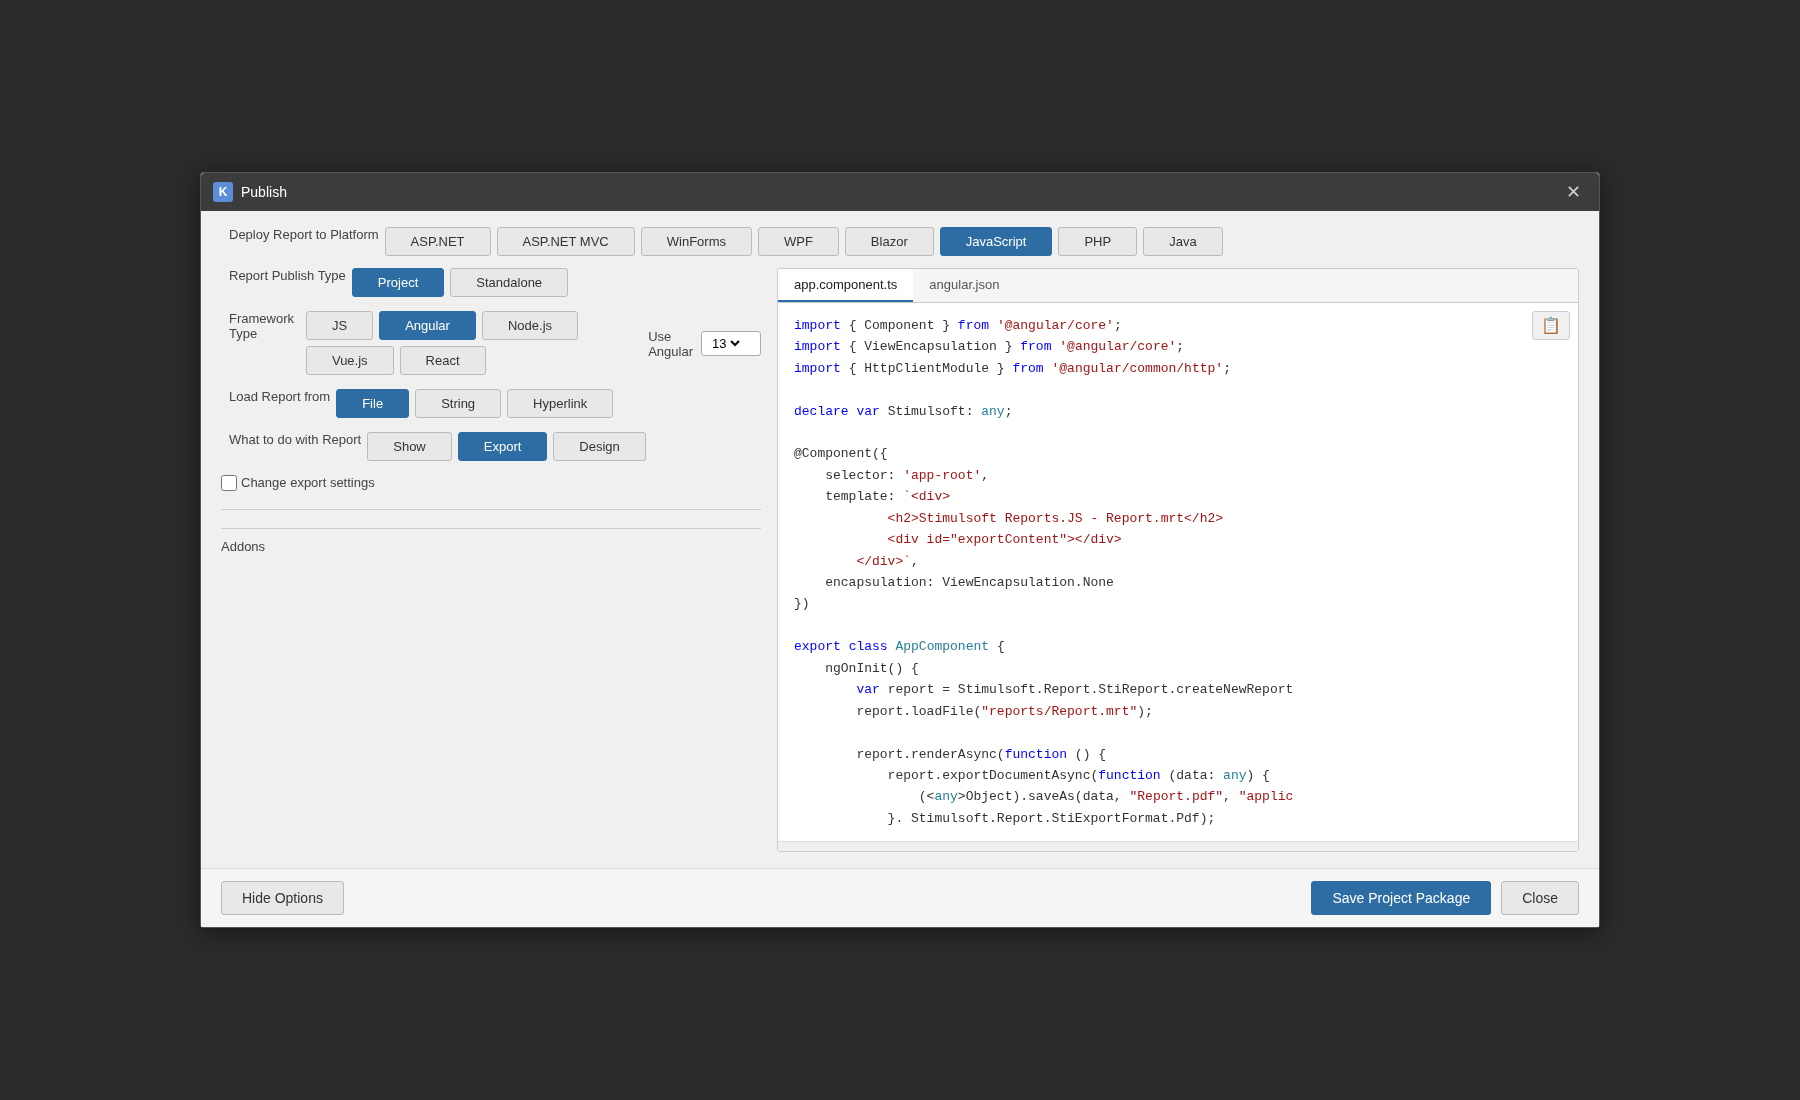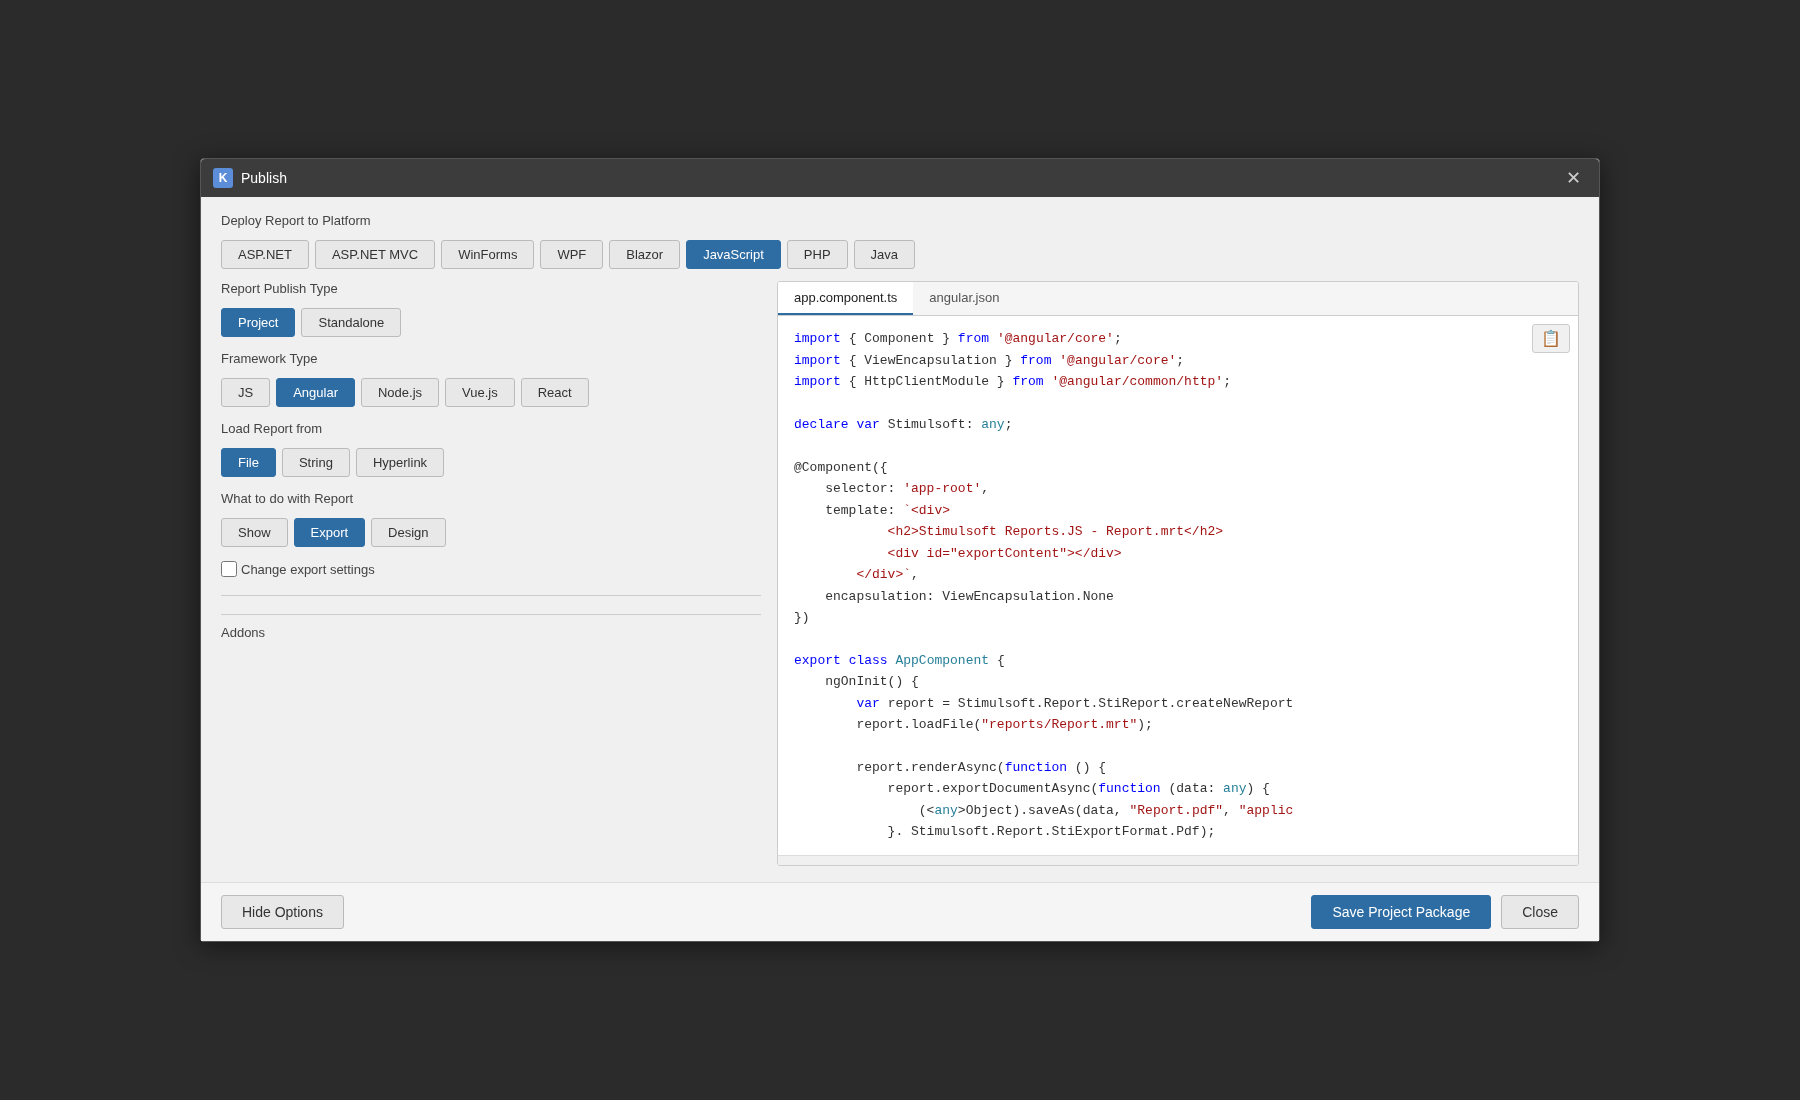--- a/index.html
+++ b/index.html
@@ -70,21 +70,21 @@
       font-size: 13px;
       color: #444;
       margin-bottom: 6px;
     }
     .platform-row {
       display: flex;
       gap: 6px;
       flex-wrap: wrap;
     }
     .btn {
-      padding: 6px 16px;
+      padding: 6px 25px;
       border-radius: 3px;
       border: 1px solid #bbb;
       background: #e8e8e8;
       font-size: 13px;
       cursor: pointer;
       color: #333;
       white-space: nowrap;
     }
     .btn.active {
       background: #2e6da4;
@@ -107,22 +107,22 @@
       flex: 1;
       display: flex;
       flex-direction: column;
       border: 1px solid #ccc;
       background: #fff;
       border-radius: 3px;
       overflow: hidden;
     }
     .section-group {
       display: flex;
-      flex-direction: column;
       gap: 6px;
+      margin-left: 8px;
     }
     .btn-row {
       display: flex;
       gap: 6px;
       flex-wrap: wrap;
     }
     .angular-version-row {
       display: flex;
       align-items: center;
       gap: 8px;
@@ -326,20 +326,31 @@
 
         <div class="section-group">
           <div class="section-label">Framework Type</div>
           <div class="btn-row">
             <button class="btn">JS</button>
             <button class="btn active">Angular</button>
             <button class="btn">Node.js</button>
             <button class="btn">Vue.js</button>
             <button class="btn">React</button>
           </div>
+          <div class="angular-version-row">
+            <span class="angular-version-label">Use Angular</span>
+            <div class="version-select">
+              <select>
+                <option value="13">13</option>
+                <option value="12">12</option>
+                <option value="11">11</option>
+                <option value="10">10</option>
+              </select>
+            </div>
+          </div>
         </div>
 
         <div class="section-group">
           <div class="section-label">Load Report from</div>
           <div class="btn-row">
             <button class="btn active">File</button>
             <button class="btn">String</button>
             <button class="btn">Hyperlink</button>
           </div>
         </div>

